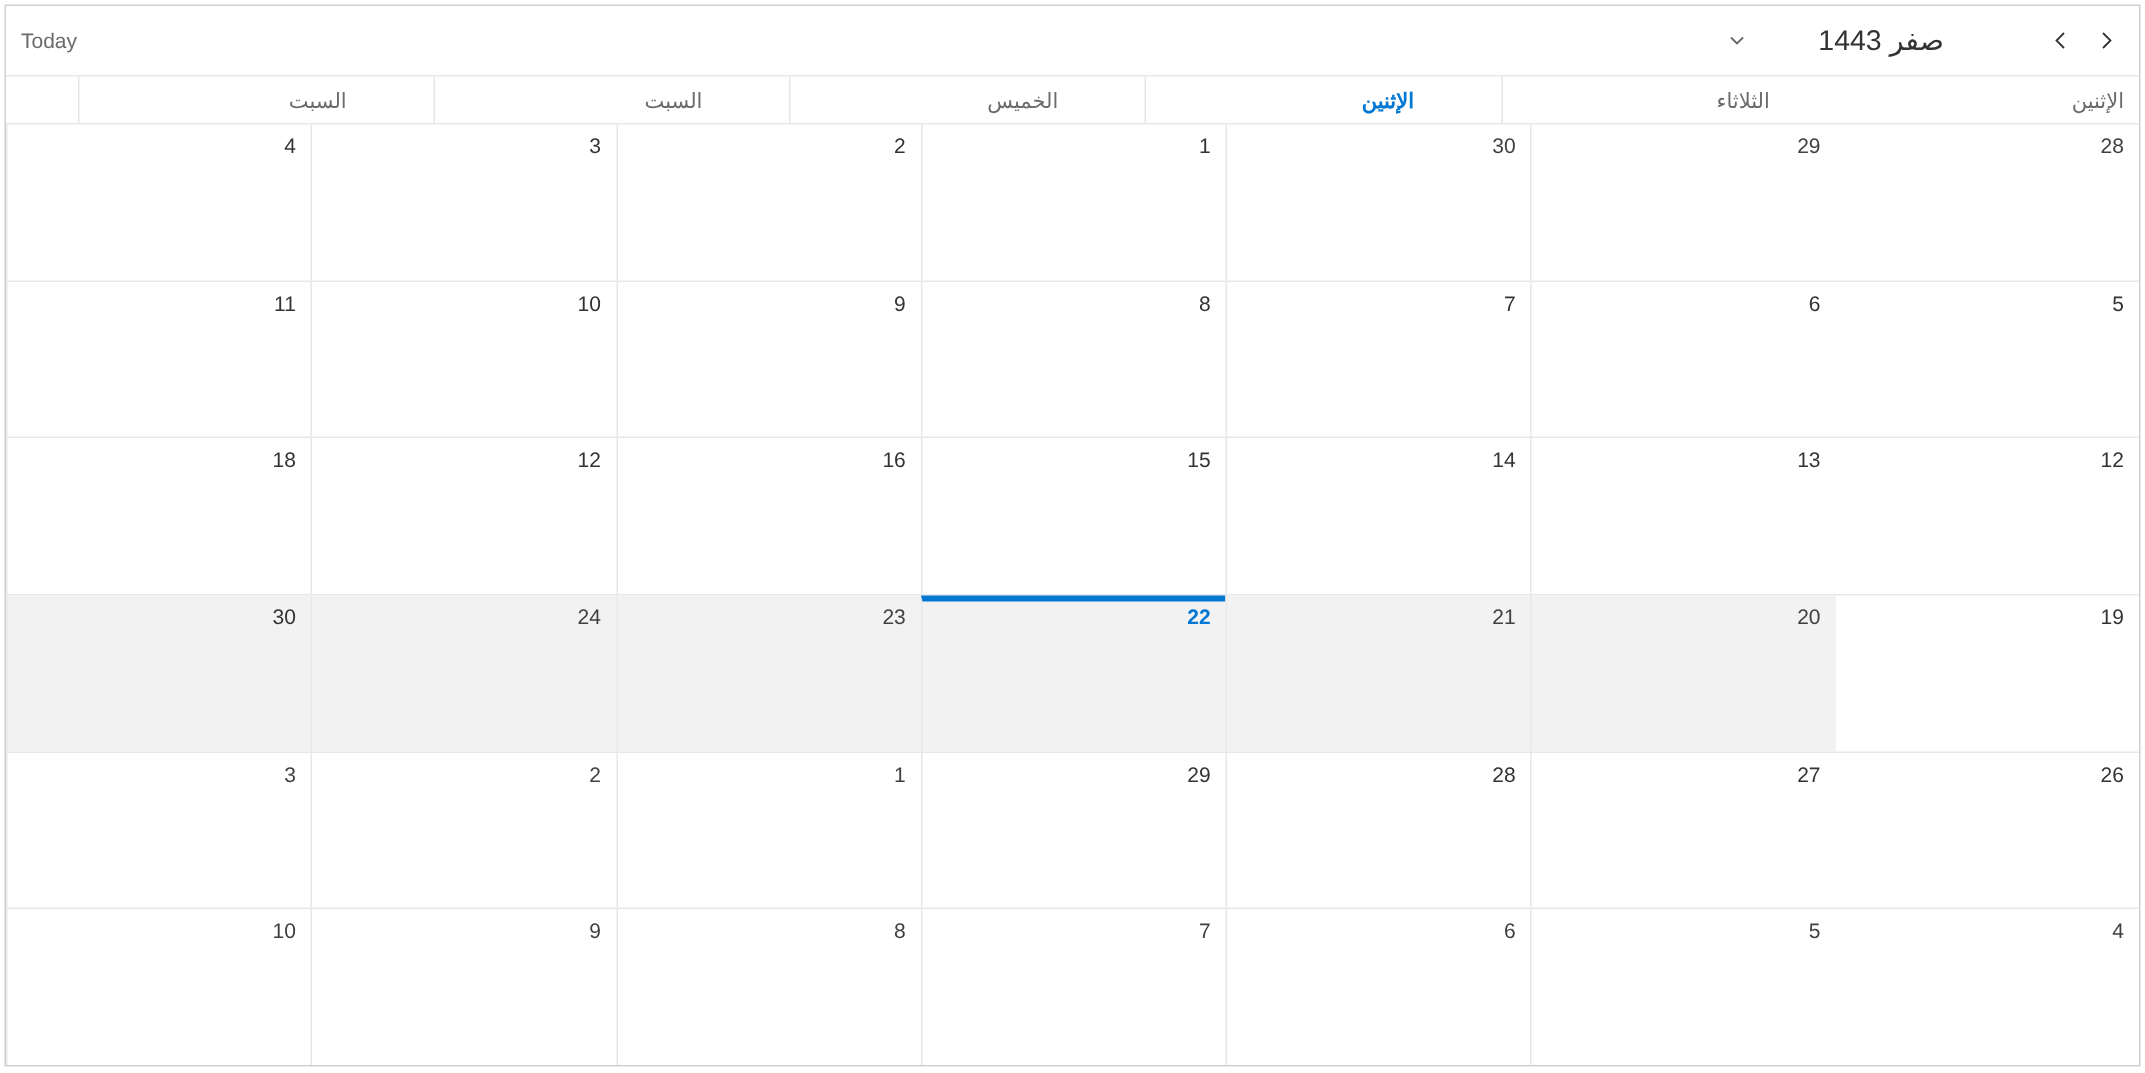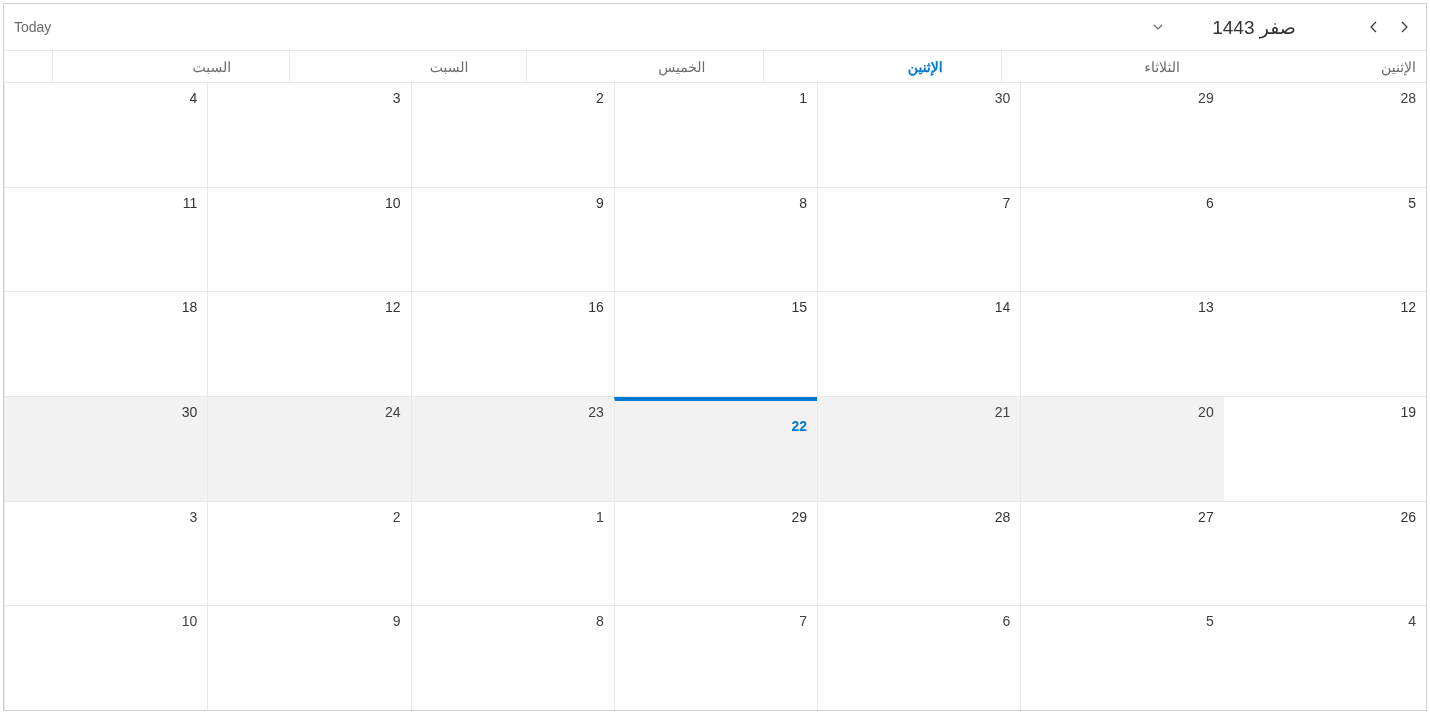--- a/index.html
+++ b/index.html
@@ -119,21 +119,21 @@
     }
     .day-number.today {
       color: #0078d4;
       font-weight: 600;
     }
     .day-cell.shaded {
       background: #f2f2f2;
     }
     .day-cell.today-border {
       border-top: 4px solid #0078d4;
-      padding-top: 16px;
+      padding-top: 2px;
     }
   </style>
 </head>
 <body>
 
 <div class="calendar-container">
   <div class="header">
     <span class="today-btn">Today</span>
     <span class="spacer"></span>
     <span class="chevron-dropdown">

